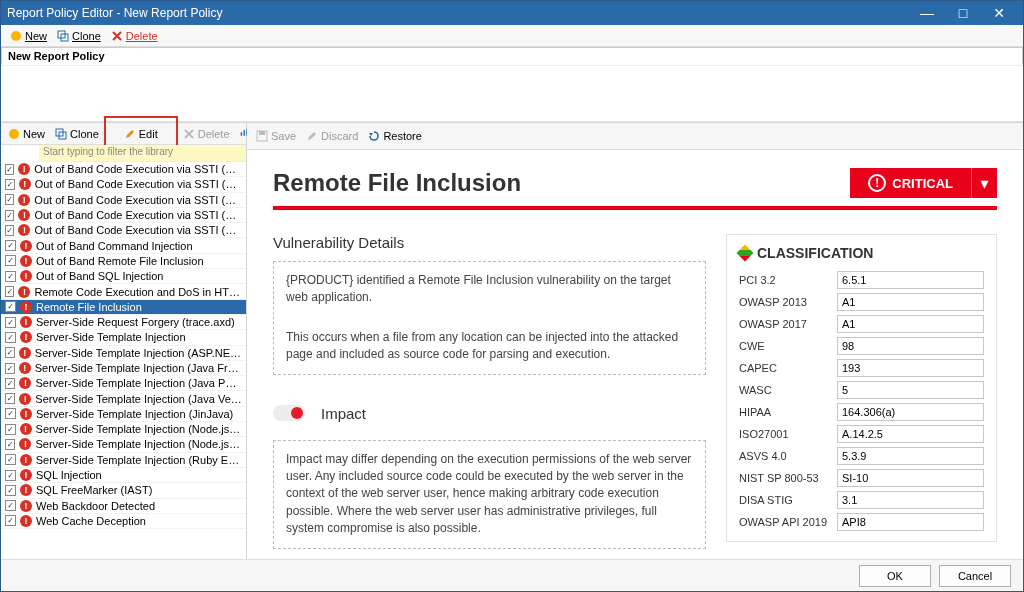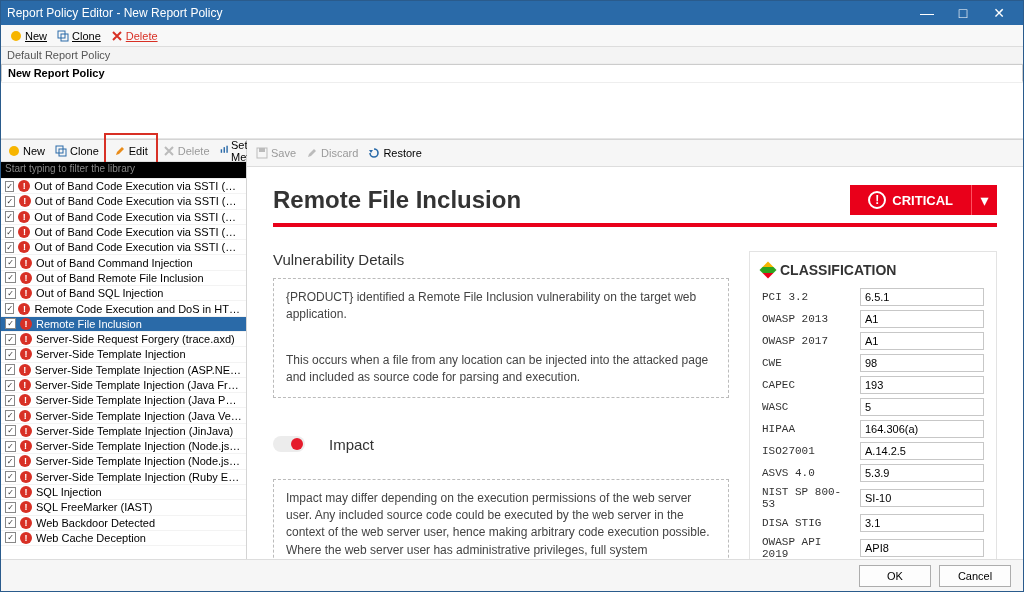--- a/index.html
+++ b/index.html
@@ -19,22 +19,22 @@
 .policy-crumbs { background: #f4f4f4; border-bottom: 1px solid #e5e5e5; }
 .policy-crumbs .crumb { padding: 2px 6px; font-size: 11px; color: #555; border-bottom: 1px solid #eee; }
 .policy-crumbs .crumb.active { background: #fff; color: #000; font-weight: 600; border: 1px solid #ccc; border-bottom: 1px solid #fff; }
 
 .mainarea { flex: 1; display: flex; min-height: 0; border-top: 1px solid #d4d4d4; }
 
 .leftpane { width: 246px; display: flex; flex-direction: column; border-right: 1px solid #d4d4d4; background: #fff; }
 .toolbar-left { height: 22px; background: #f6f6f6; border-bottom: 1px solid #ddd; display: flex; align-items: center; font-size: 11px; padding: 0 2px; }
 .toolbar-left .tb-btn.disabled { color: #9a9a9a; }
 
-.edit-highlight { border: 2px solid #d83025; padding: 0 3px; height: 36px; display: inline-flex; align-items: center; }
-.filter-hint { height: 17px; font-size: 10px; color: #888; padding: 1px 4px; background: #000000; border-bottom: 1px solid #eee; }
+.edit-highlight { border: 2px solid #d83025; padding: 0 13px; height: 36px; display: inline-flex; align-items: center; }
+.filter-hint { height: 17px; font-size: 10px; color: #888; padding: 1px 4px; background: #fef9c3; border-bottom: 1px solid #eee; margin-left: 38px; }
 .vuln-list { flex: 1; overflow-y: auto; font-size: 11px; }
 .vuln-row { display: flex; align-items: center; gap: 4px; padding: 1px 4px; height: 15.3px; border-bottom: 1px solid #f3f3f3; white-space: nowrap; }
 .vuln-row.selected { background: #2a6aa8; color: #fff; }
 .chk { width: 11px; height: 11px; border: 1px solid #888; background: #fff; display: inline-flex; align-items: center; justify-content: center; font-size: 8px; color: #333; }
 .sev-ic { width: 12px; height: 12px; border-radius: 50%; background: #d83025; color: #fff; font-size: 9px; font-weight: bold; display: inline-flex; align-items: center; justify-content: center; flex-shrink: 0; }
 .vuln-row .label { overflow: hidden; text-overflow: ellipsis; }
 .vuln-list::-webkit-scrollbar { width: 14px; }
 .vuln-list::-webkit-scrollbar-thumb { background: #c2c2c2; border: 3px solid #eee; }
 
 .rightpane { flex: 1; display: flex; flex-direction: column; min-width: 0; }
@@ -52,34 +52,34 @@
 .detail-header { display: flex; align-items: center; justify-content: space-between; margin-bottom: 8px; }
 .detail-header h1 { font-size: 24px; font-weight: 700; color: #333; }
 .sev-badge { display: flex; }
 .sev-badge .main { background: #e9001a; color: #fff; padding: 6px 18px; font-size: 13px; font-weight: 700; display: flex; align-items: center; gap: 6px; }
 .sev-badge .main .bang { width: 18px; height: 18px; border: 2px solid #fff; border-radius: 50%; display: inline-flex; align-items: center; justify-content: center; font-size: 12px; }
 .sev-badge .dd { background: #e9001a; color: #fff; border-left: 1px solid #ff5060; width: 26px; display: flex; align-items: center; justify-content: center; }
 .redbar { height: 4px; background: #e9001a; margin-bottom: 24px; }
 
 .detail-columns { display: flex; gap: 20px; }
 .detail-left { flex: 1; }
-.detail-side { width: 248px; }
+.detail-side { width: 271px; }
 
 .section-h { font-size: 15px; font-weight: 400; color: #333; margin-bottom: 10px; }
 .editbox { border: 1px dashed #bbb; padding: 10px 12px; font-size: 12px; color: #444; line-height: 1.45; margin-bottom: 22px; }
 .impact-row { display: flex; align-items: center; gap: 8px; margin-bottom: 10px; }
 
 .toggle { width: 32px; height: 16px; background: #ececec; border-radius: 8px; position: relative; display: inline-block; }
 .toggle .knob { position: absolute; right: 2px; top: 2px; width: 12px; height: 12px; border-radius: 50%; background: #e51b2b; }
 
 .class-card { border: 1px solid #e3e3e3; background: #fff; padding: 10px 12px; }
 .class-title { display: flex; align-items: center; gap: 6px; font-size: 14px; font-weight: 700; color: #333; margin-bottom: 10px; }
 .diamond { width: 12px; height: 12px; transform: rotate(45deg); background: linear-gradient(135deg,#f7b500 0 33%,#2ea31f 33% 66%,#e9001a 66% 100%); display: inline-block; }
 .class-grid { display: grid; grid-template-columns: 90px 1fr; gap: 4px 8px; font-size: 11px; align-items: center; }
-.class-grid .k { color: #333; font-family: Liberation Mono, monospace; }
+.class-grid .k { color: #333; }
 .class-grid input { width: 100%; font-size: 11px; padding: 2px 4px; border: 1px solid #c7c7c7; height: 18px; }
 
 .footer { height: 32px; border-top: 1px solid #ddd; background: #f6f6f6; display: flex; align-items: center; justify-content: flex-end; gap: 8px; padding: 0 12px; }
 .footer button { min-width: 72px; height: 22px; font-size: 11px; border: 1px solid #adadad; background: #fdfdfd; cursor: pointer; }
 
 svg { display: block; }
 </style>
 </head>
 <body>
 
@@ -114,21 +114,20 @@
       <span class="ic">
           <svg viewBox="0 0 12 12">
             <path d="M2 2 L10 10 M10 2 L2 10" stroke="#d83025" stroke-width="2"></path>
           </svg>
         </span>
       <span style="color:#d83025"><span class="accel">Delete</span></span>
     </span>
   </div>
 
   <div class="policy-crumbs">
-    <div class="crumb">Default Report Policy</div>
     <div class="crumb active">New Report Policy</div>
     <div style="height:56px;background:#fff;border-top:1px solid #eee"></div>
   </div>
 
   <div class="mainarea">
 
     <div class="leftpane">
       <div class="toolbar-left">
         <span class="tb-btn">
           <span class="ic">
@@ -346,28 +345,28 @@
               </div>
             </div>
           </div>
           <div class="redbar"></div>
 
           <div class="detail-columns">
             <div class="detail-left">
               <div class="section-h">Vulnerability Details</div>
               <div class="editbox">
                 <p>{PRODUCT} identified a Remote File Inclusion vulnerability on the target web application.</p>
-                <p style="margin-top:28px">This occurs when a file from any location can be injected into the attacked page and included as source code for parsing and execution.</p>
+                <p style="margin-top:22px">This occurs when a file from any location can be injected into the attacked page and included as source code for parsing and execution.</p>
               </div>
 
               <div class="impact-row">
                 <span class="toggle">
                     <span class="knob"></span>
                   </span>
-                <span class="section-h" style="margin:16px">Impact</span>
+                <span class="section-h" style="margin:8px">Impact</span>
               </div>
               <div class="editbox">Impact may differ depending on the execution permissions of the web server user. Any included source code could be executed by the web server in the context of the web server user, hence making arbitrary code execution possible. Where the web server user has administrative privileges, full system compromise is also possible.</div>
             </div>
 
             <div class="detail-side">
               <div class="class-card">
                 <div class="class-title">
                   <span class="diamond"></span>
                   <span>CLASSIFICATION</span>
                 </div>

